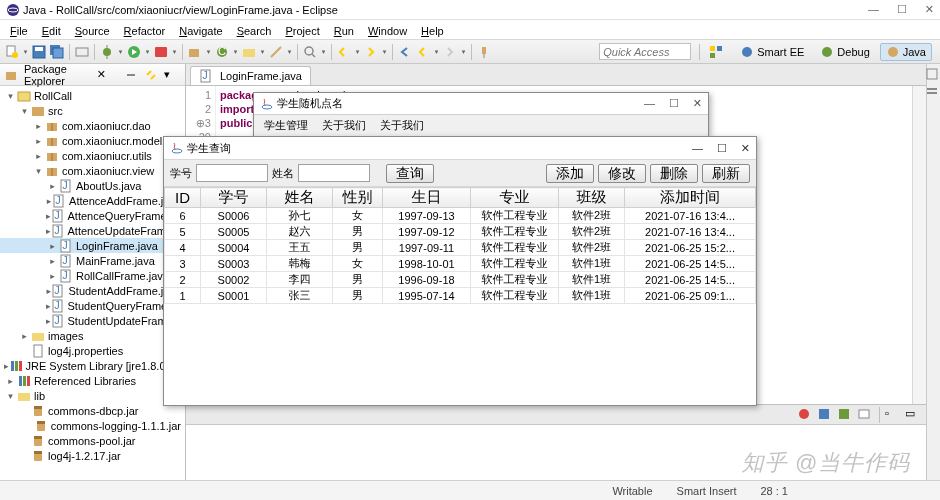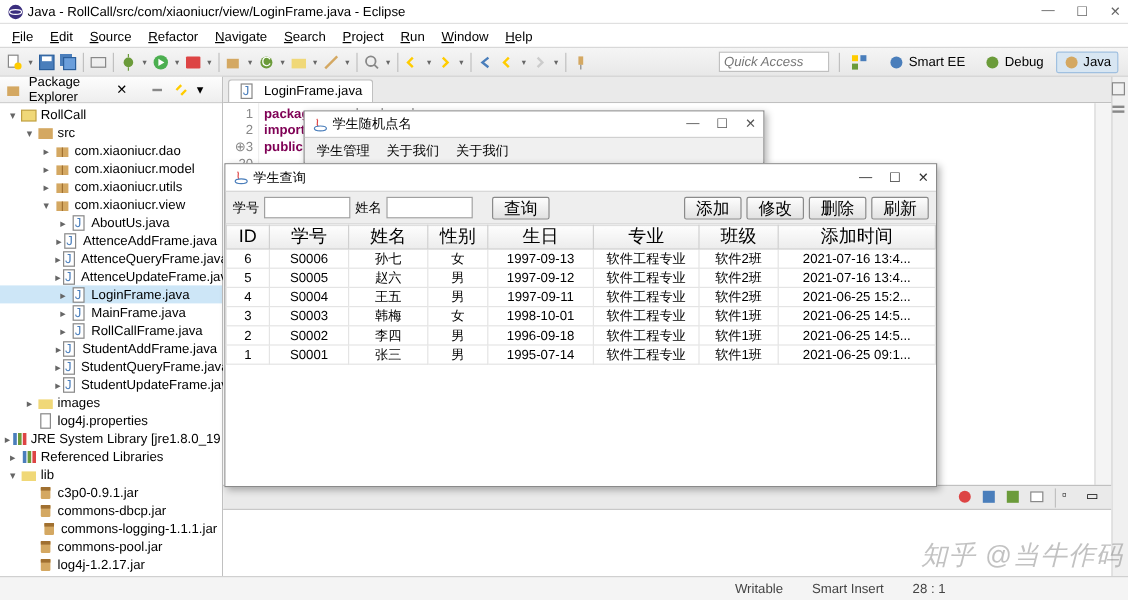--- a/index.html
+++ b/index.html
@@ -32,37 +32,37 @@
 .ed-tabs{height:22px;background:#eaeaea;display:flex;align-items:flex-end;padding-left:4px;border-bottom:1px solid #c0c0c0}
 .ed-tab{background:#fff;border:1px solid #c0c0c0;border-bottom:none;padding:2px 8px;display:flex;align-items:center;gap:4px;border-radius:3px 3px 0 0}
 .ed-body{flex:1;background:#fff;display:flex;position:relative}
 .gutter{width:30px;background:#fff;border-right:1px solid #eee;text-align:right;padding:2px 4px;color:#888;line-height:14px}
 .code{flex:1;padding:2px 4px;line-height:14px;font-family:Consolas,monospace;font-size:11px}
 .kw{color:#7f0055;font-weight:bold}
 .rightstrip{width:14px;background:#f4f4f4;border-left:1px solid #d8d8d8}
 .rpane{width:14px;border-left:1px solid #c8c8c8;background:#f0f0f0;display:flex;flex-direction:column;align-items:center;padding-top:4px;gap:6px}
 .rpane .ic{width:12px;height:12px}
 .popup{position:absolute;background:#f0f0f0;border:1px solid #8a8a8a;box-shadow:2px 2px 6px rgba(0,0,0,.3)}
-.popup1{left:253px;top:92px;width:384px;height:44px}
+.popup1{left:253px;top:92px;width:456px;height:44px}
 .popup-tb{height:22px;background:#fff;display:flex;align-items:center;padding:0 6px;border-bottom:1px solid #d0d0d0}
 .popup-tb .wc{margin-left:auto;display:flex;gap:14px;color:#555}
 .popup-menu{height:21px;display:flex;align-items:center;gap:14px;padding:0 10px;background:#f0f0f0}
-.popup2{left:187px;top:136px;width:594px;height:270px;display:flex;flex-direction:column}
+.popup2{left:163px;top:136px;width:594px;height:270px;display:flex;flex-direction:column}
 .p2-tb{height:22px;background:#fff;display:flex;align-items:center;padding:0 6px}
 .p2-tb .wc{margin-left:auto;display:flex;gap:14px;color:#333}
 .p2-search{height:28px;background:#eee;display:flex;align-items:center;padding:0 6px;gap:4px;border-top:1px solid #d8d8d8;border-bottom:1px solid #d8d8d8}
 .p2-search input{height:18px;border:1px solid #a0a0a0;background:#fff;width:72px}
 .p2-btn{height:19px;min-width:48px;background:linear-gradient(#fdfdfd,#e2e2e2);border:1px solid #8a8a8a;border-radius:2px;padding:0 2px;font-size:14px}
 .p2-table{flex:1;background:#fff;overflow:hidden}
 table{width:100%;border-collapse:collapse;table-layout:fixed}
 th{background:linear-gradient(#fdfdfd,#ececec);border:1px solid #d0d0d0;height:17px;font-weight:normal;font-size:15px}
 td{border:1px solid #e4e4e4;height:15px;text-align:center;font-size:11px;overflow:hidden;white-space:nowrap}
 .statusbar{position:absolute;bottom:0;left:0;right:0;height:20px;background:#f4f4f4;border-top:1px solid #d0d0d0;display:flex;align-items:center;padding:0 8px;gap:24px;color:#444}
 .statusbar .sp{flex:1}
-.watermark{position:absolute;right:4px;bottom:22px;color:rgba(120,120,120,.45);font-size:22px;font-style:italic;letter-spacing:1px;pointer-events:none}
+.watermark{position:absolute;right:30px;bottom:22px;color:rgba(120,120,120,.45);font-size:22px;font-style:italic;letter-spacing:1px;pointer-events:none}
 .bottompane{position:absolute;left:186px;right:14px;bottom:20px;height:76px;border-top:1px solid #c0c0c0;background:#fff}
 .bp-tabs{height:20px;background:#eaeaea;border-bottom:1px solid #c8c8c8;display:flex;align-items:center;padding:0 4px;gap:6px}
 .bp-tabs .r{margin-left:auto;display:flex;gap:3px}
 .sb{position:absolute;background:#f0f0f0}
 .sb.h{height:14px;left:0;right:0;bottom:0;border-top:1px solid #d8d8d8}
 svg{display:block}
 </style>
 </head>
 <body>
 
@@ -471,30 +471,20 @@
           <span>Referenced Libraries</span>
         </div>
         <div class="tn" style="padding-left: 4px;">
           <span class="tw">▾</span>
           <span class="ic">
             <svg width="14" height="14">
               <rect x="1" y="4" width="12" height="8" fill="#f0d878"></rect>
             </svg>
           </span>
           <span>lib</span>
-        </div>
-        <div class="tn" style="padding-left: 18px;">
-          <span class="tw"></span>
-          <span class="ic">
-            <svg width="14" height="14">
-              <rect x="3" y="2" width="8" height="10" fill="#d4a862" rx="1"></rect>
-              <rect x="3" y="2" width="8" height="3" fill="#a07030"></rect>
-            </svg>
-          </span>
-          <span>c3p0-0.9.1.jar</span>
         </div>
         <div class="tn" style="padding-left: 18px;">
           <span class="tw"></span>
           <span class="ic">
             <svg width="14" height="14">
               <rect x="3" y="2" width="8" height="10" fill="#d4a862" rx="1"></rect>
               <rect x="3" y="2" width="8" height="3" fill="#a07030"></rect>
             </svg>
           </span>
           <span>commons-dbcp.jar</span>

